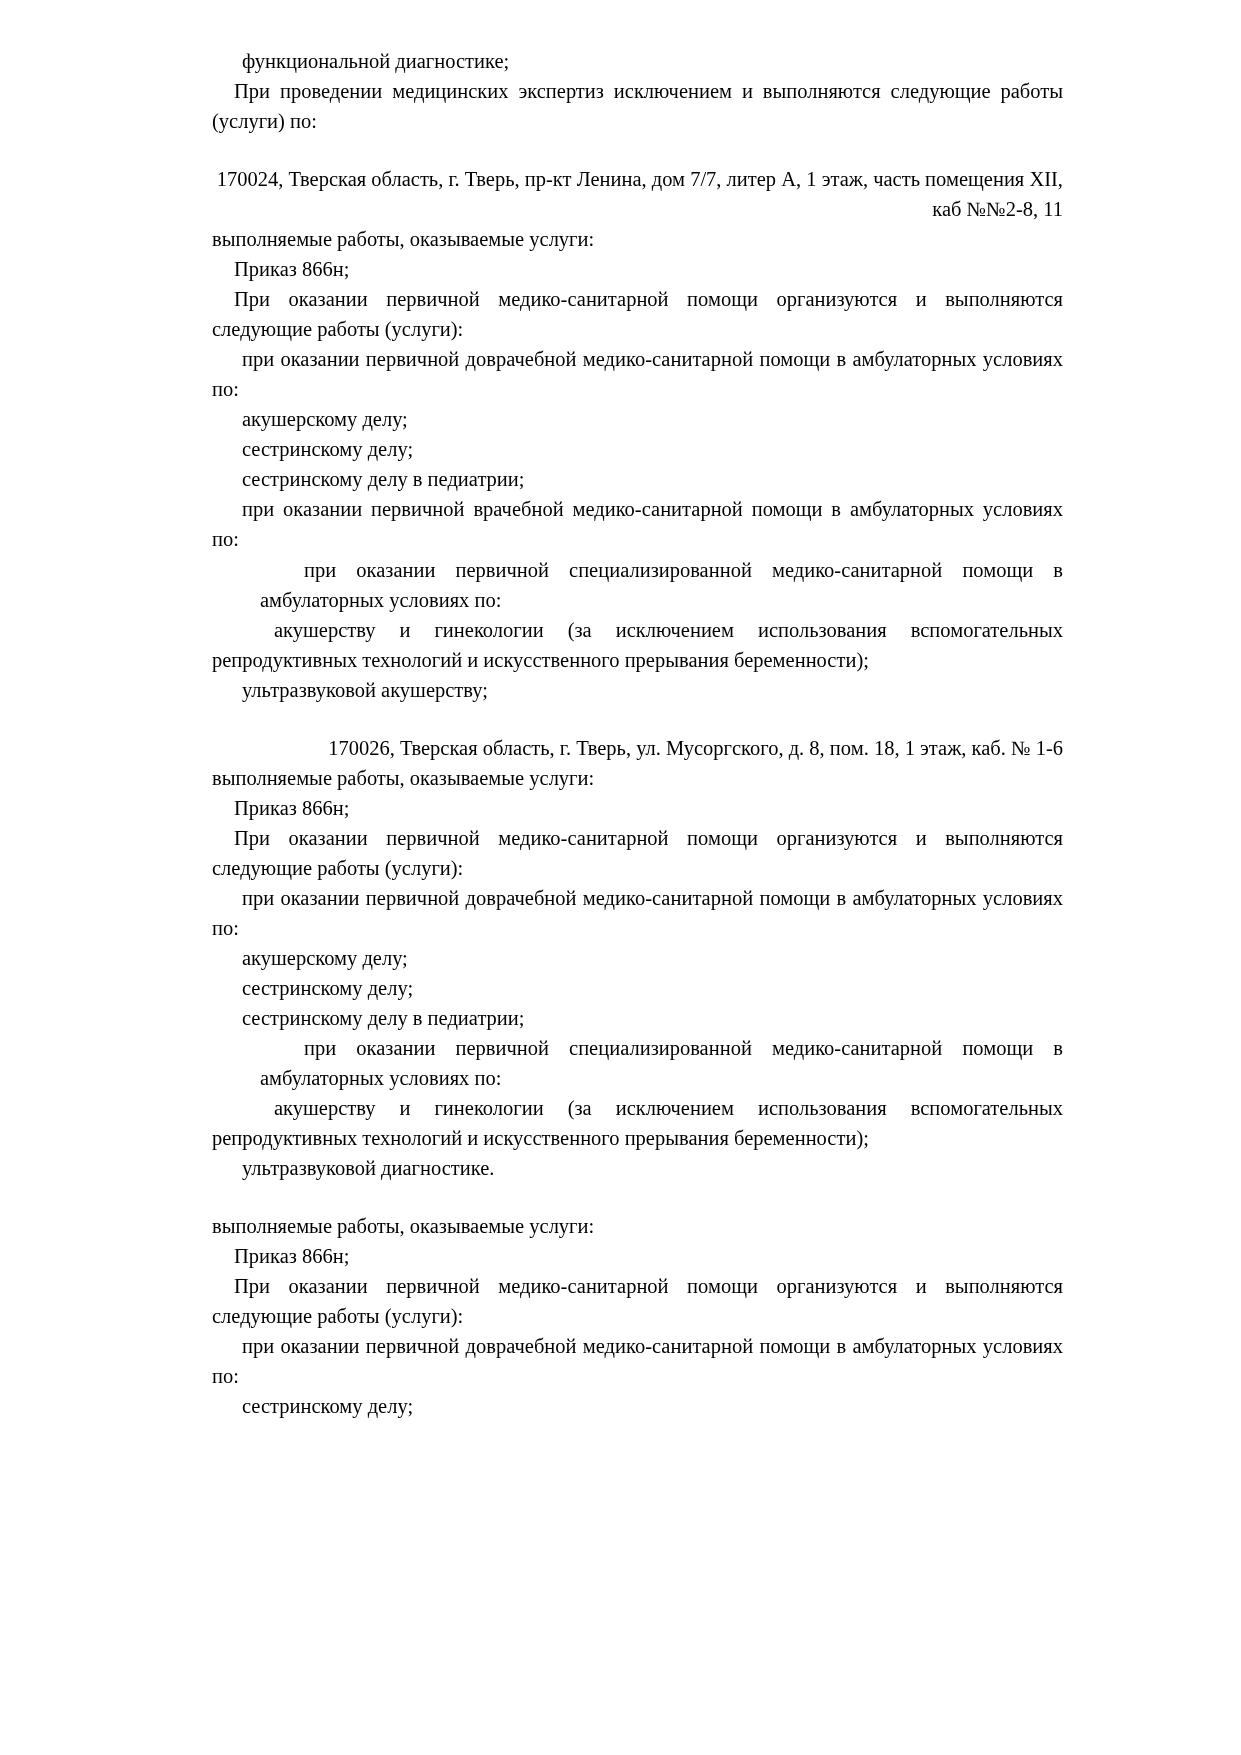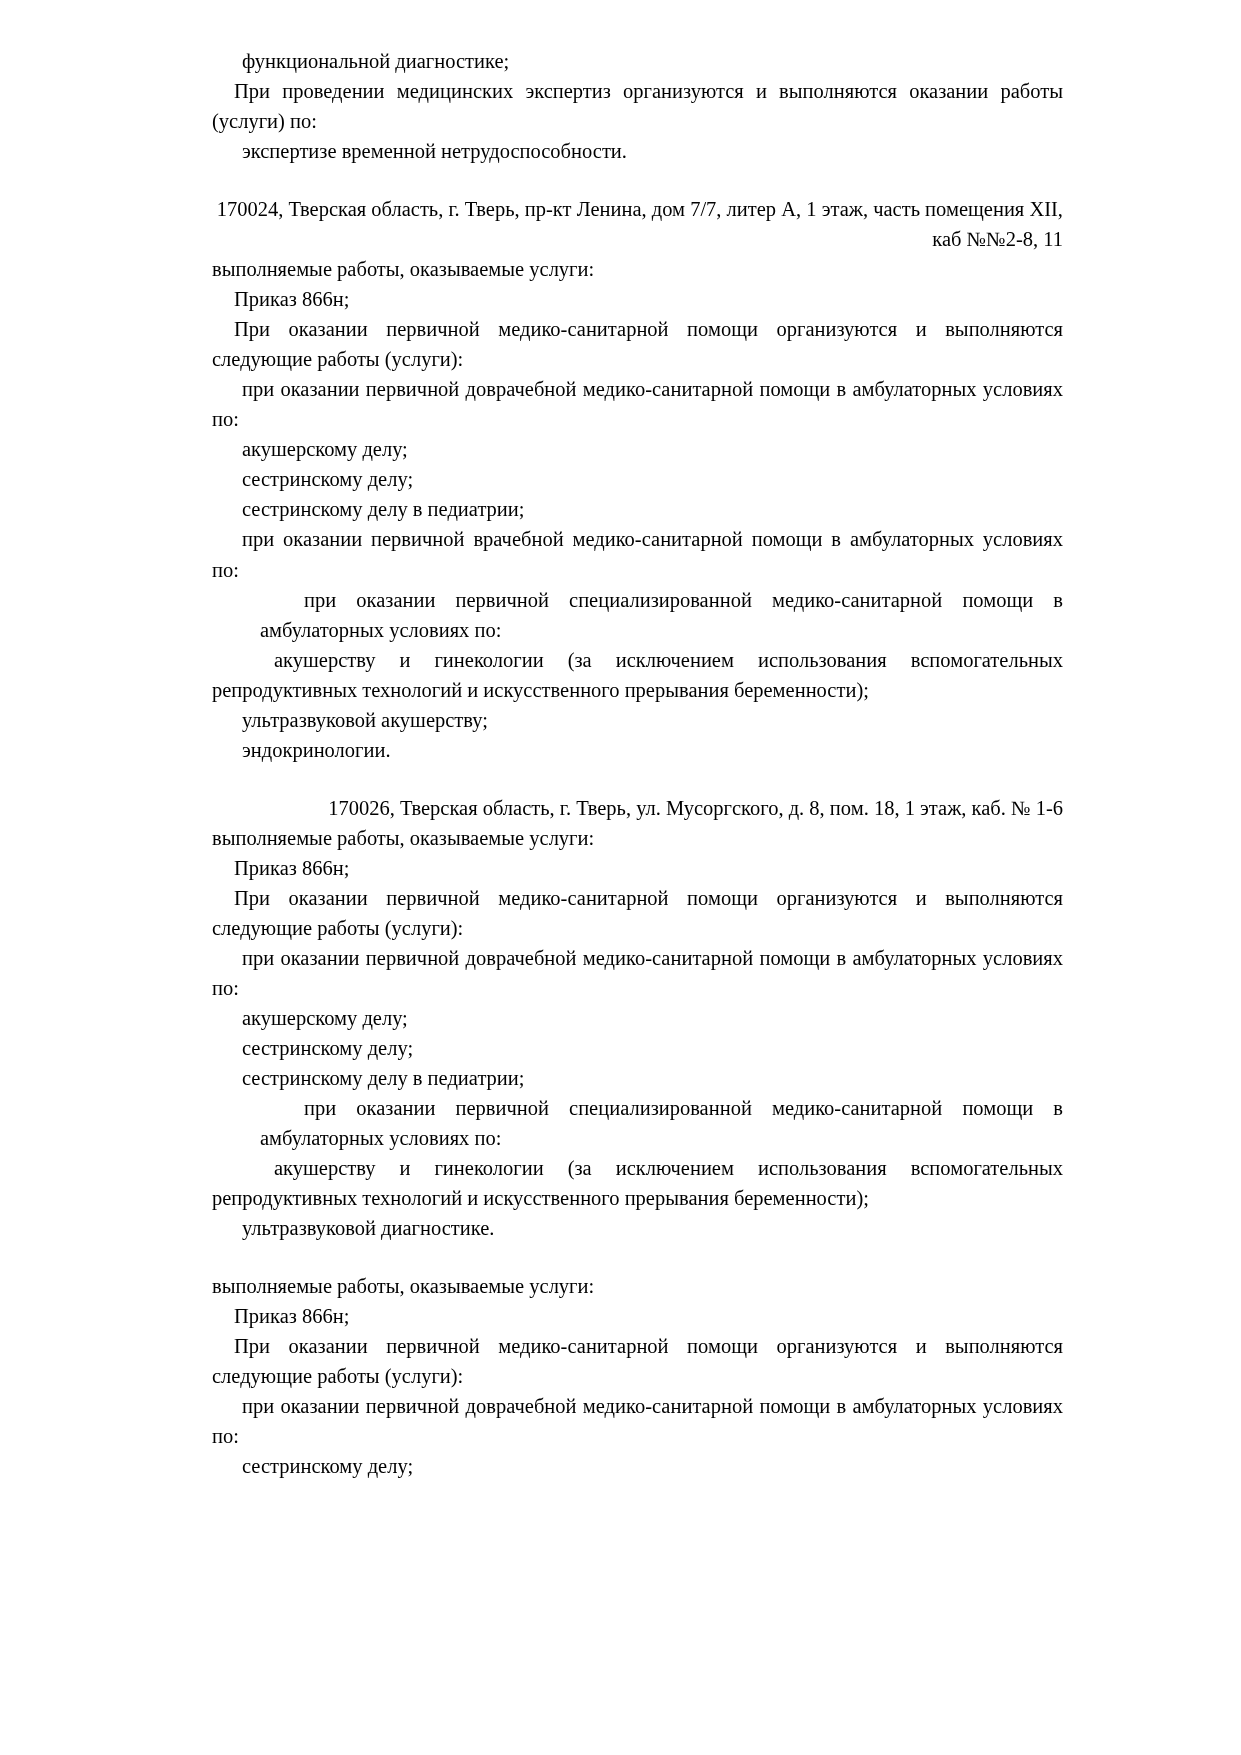--- a/index.html
+++ b/index.html
@@ -40,38 +40,36 @@
     text-align: right;
   }
 </style>
 </head>
 <body>
 
 <div class="page">
   <div class="doc-body" id="doc-body">
       <div>
         <p class="p-ind2 p-left">функциональной диагностике;</p>
-        <p class="p-ind1">При проведении медицинских экспертиз организуются и выполняются оказании работы (услуги) по:</p>
-        <p class="p-ind2 p-left">экспертизе временной нетрудоспособности.</p>
+        <p class="p-ind1">При проведении медицинских экспертиз исключением и выполняются следующие работы (услуги) по:</p>
       </div>
       <div class="gap-block"></div>
       <div>
         <p class="p-none addr">170024, Тверская область, г. Тверь, пр-кт Ленина, дом 7/7, литер А, 1 этаж, часть помещения XII, каб №№2-8, 11</p>
         <p class="p-none p-left">выполняемые работы, оказываемые услуги:</p>
         <p class="p-ind1 p-left">Приказ 866н;</p>
         <p class="p-ind1">При оказании первичной медико-санитарной помощи организуются и выполняются следующие работы (услуги):</p>
         <p class="p-ind2">при оказании первичной доврачебной медико-санитарной помощи в амбулаторных условиях по:</p>
         <p class="p-ind2 p-left">акушерскому делу;</p>
         <p class="p-ind2 p-left">сестринскому делу;</p>
         <p class="p-ind2 p-left">сестринскому делу в педиатрии;</p>
         <p class="p-ind2">при оказании первичной врачебной медико-санитарной помощи в амбулаторных условиях по:</p>
         <p class="p-ind3">при оказании первичной специализированной медико-санитарной помощи в амбулаторных условиях по:</p>
         <p class="p-ind4">акушерству и гинекологии (за исключением использования вспомогательных репродуктивных технологий и искусственного прерывания беременности);</p>
         <p class="p-ind2 p-left">ультразвуковой акушерству;</p>
-        <p class="p-ind2 p-left">эндокринологии.</p>
       </div>
       <div class="gap-block"></div>
       <div>
         <p class="p-none addr">170026, Тверская область, г. Тверь, ул. Мусоргского, д. 8, пом. 18, 1 этаж, каб. № 1-6</p>
         <p class="p-none p-left">выполняемые работы, оказываемые услуги:</p>
         <p class="p-ind1 p-left">Приказ 866н;</p>
         <p class="p-ind1">При оказании первичной медико-санитарной помощи организуются и выполняются следующие работы (услуги):</p>
         <p class="p-ind2">при оказании первичной доврачебной медико-санитарной помощи в амбулаторных условиях по:</p>
         <p class="p-ind2 p-left">акушерскому делу;</p>
         <p class="p-ind2 p-left">сестринскому делу;</p>

